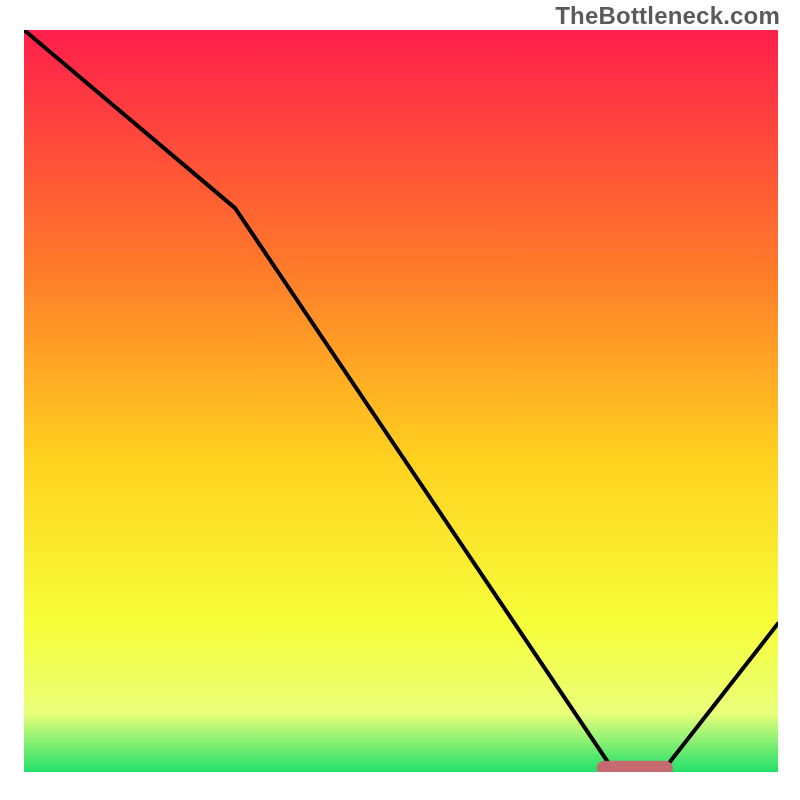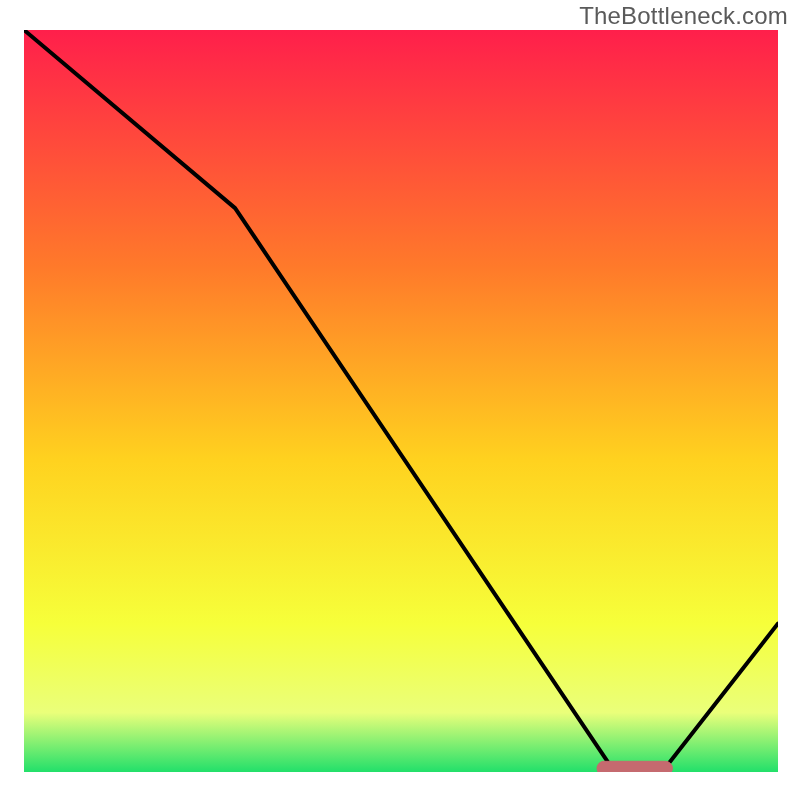--- a/index.html
+++ b/index.html
@@ -12,23 +12,23 @@
     font-family: Arial, Helvetica, sans-serif;
   }
   .stage {
     position: relative;
     width: 800px;
     height: 800px;
   }
   .watermark {
     position: absolute;
     top: 2px;
-    right: 12px;
+    right: 20px;
     font-size: 24px;
-    font-weight: 400;
+    font-weight: 700;
     color: #5a5a5a;
     letter-spacing: 0.2px;
     z-index: 4;
   }
   svg.plot {
     position: absolute;
     inset: 0;
     width: 800px;
     height: 800px;
   }

